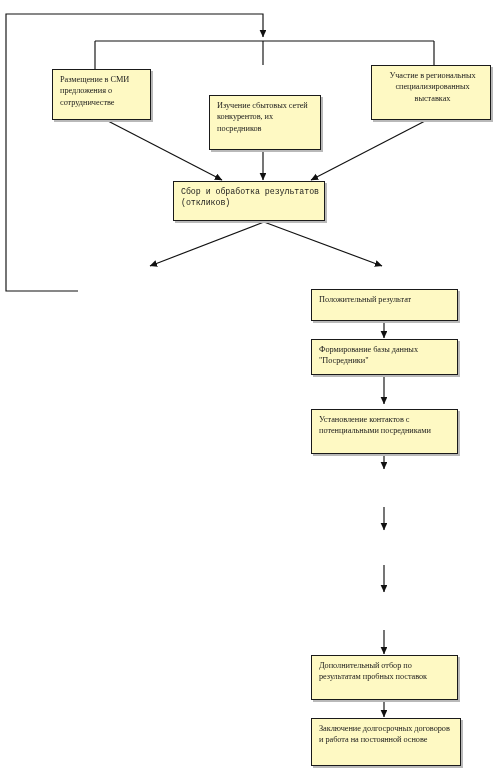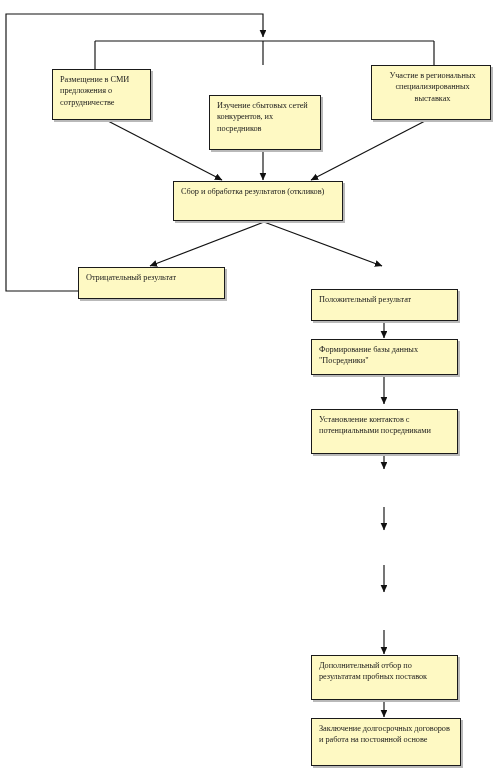--- a/index.html
+++ b/index.html
@@ -99,27 +99,24 @@
   </div>
 
   <div class="node" style="left: 209px; top: 65px; width: 112px; height: 55px; margin-top: 30px;">
     <div class="node-text">Изучение сбытовых сетей конкурентов, их посредников</div>
   </div>
 
   <div class="node" style="left: 371px; top: 65px; width: 120px; height: 55px; text-align: center;">
     <div class="node-text">Участие в региональных специализированных выставках</div>
   </div>
 
-  <div class="node" style="left: 173px; top: 181px; width: 170px; height: 40px;">
+  <div class="node" style="left: 173px; top: 181px; width: 152px; height: 40px; font-family: Liberation Mono, monospace;">
     <div class="node-text">Сбор и обработка результатов (откликов)</div>
   </div>
 
-  <div class="node" style="left: 78px; top: 267px; width: 147px; height: 32px;">
-    <div class="node-text">Отрицательный результат</div>
-  </div>
 
   <div class="node" style="left: 311px; top: 267px; width: 147px; height: 32px; margin-top: 22px;">
     <div class="node-text">Положительный результат</div>
   </div>
 
   <div class="node" style="left: 311px; top: 339px; width: 147px; height: 36px;">
     <div class="node-text">Формирование базы данных "Посредники"</div>
   </div>
 
   <div class="node" style="left: 311px; top: 409px; width: 147px; height: 45px;">

